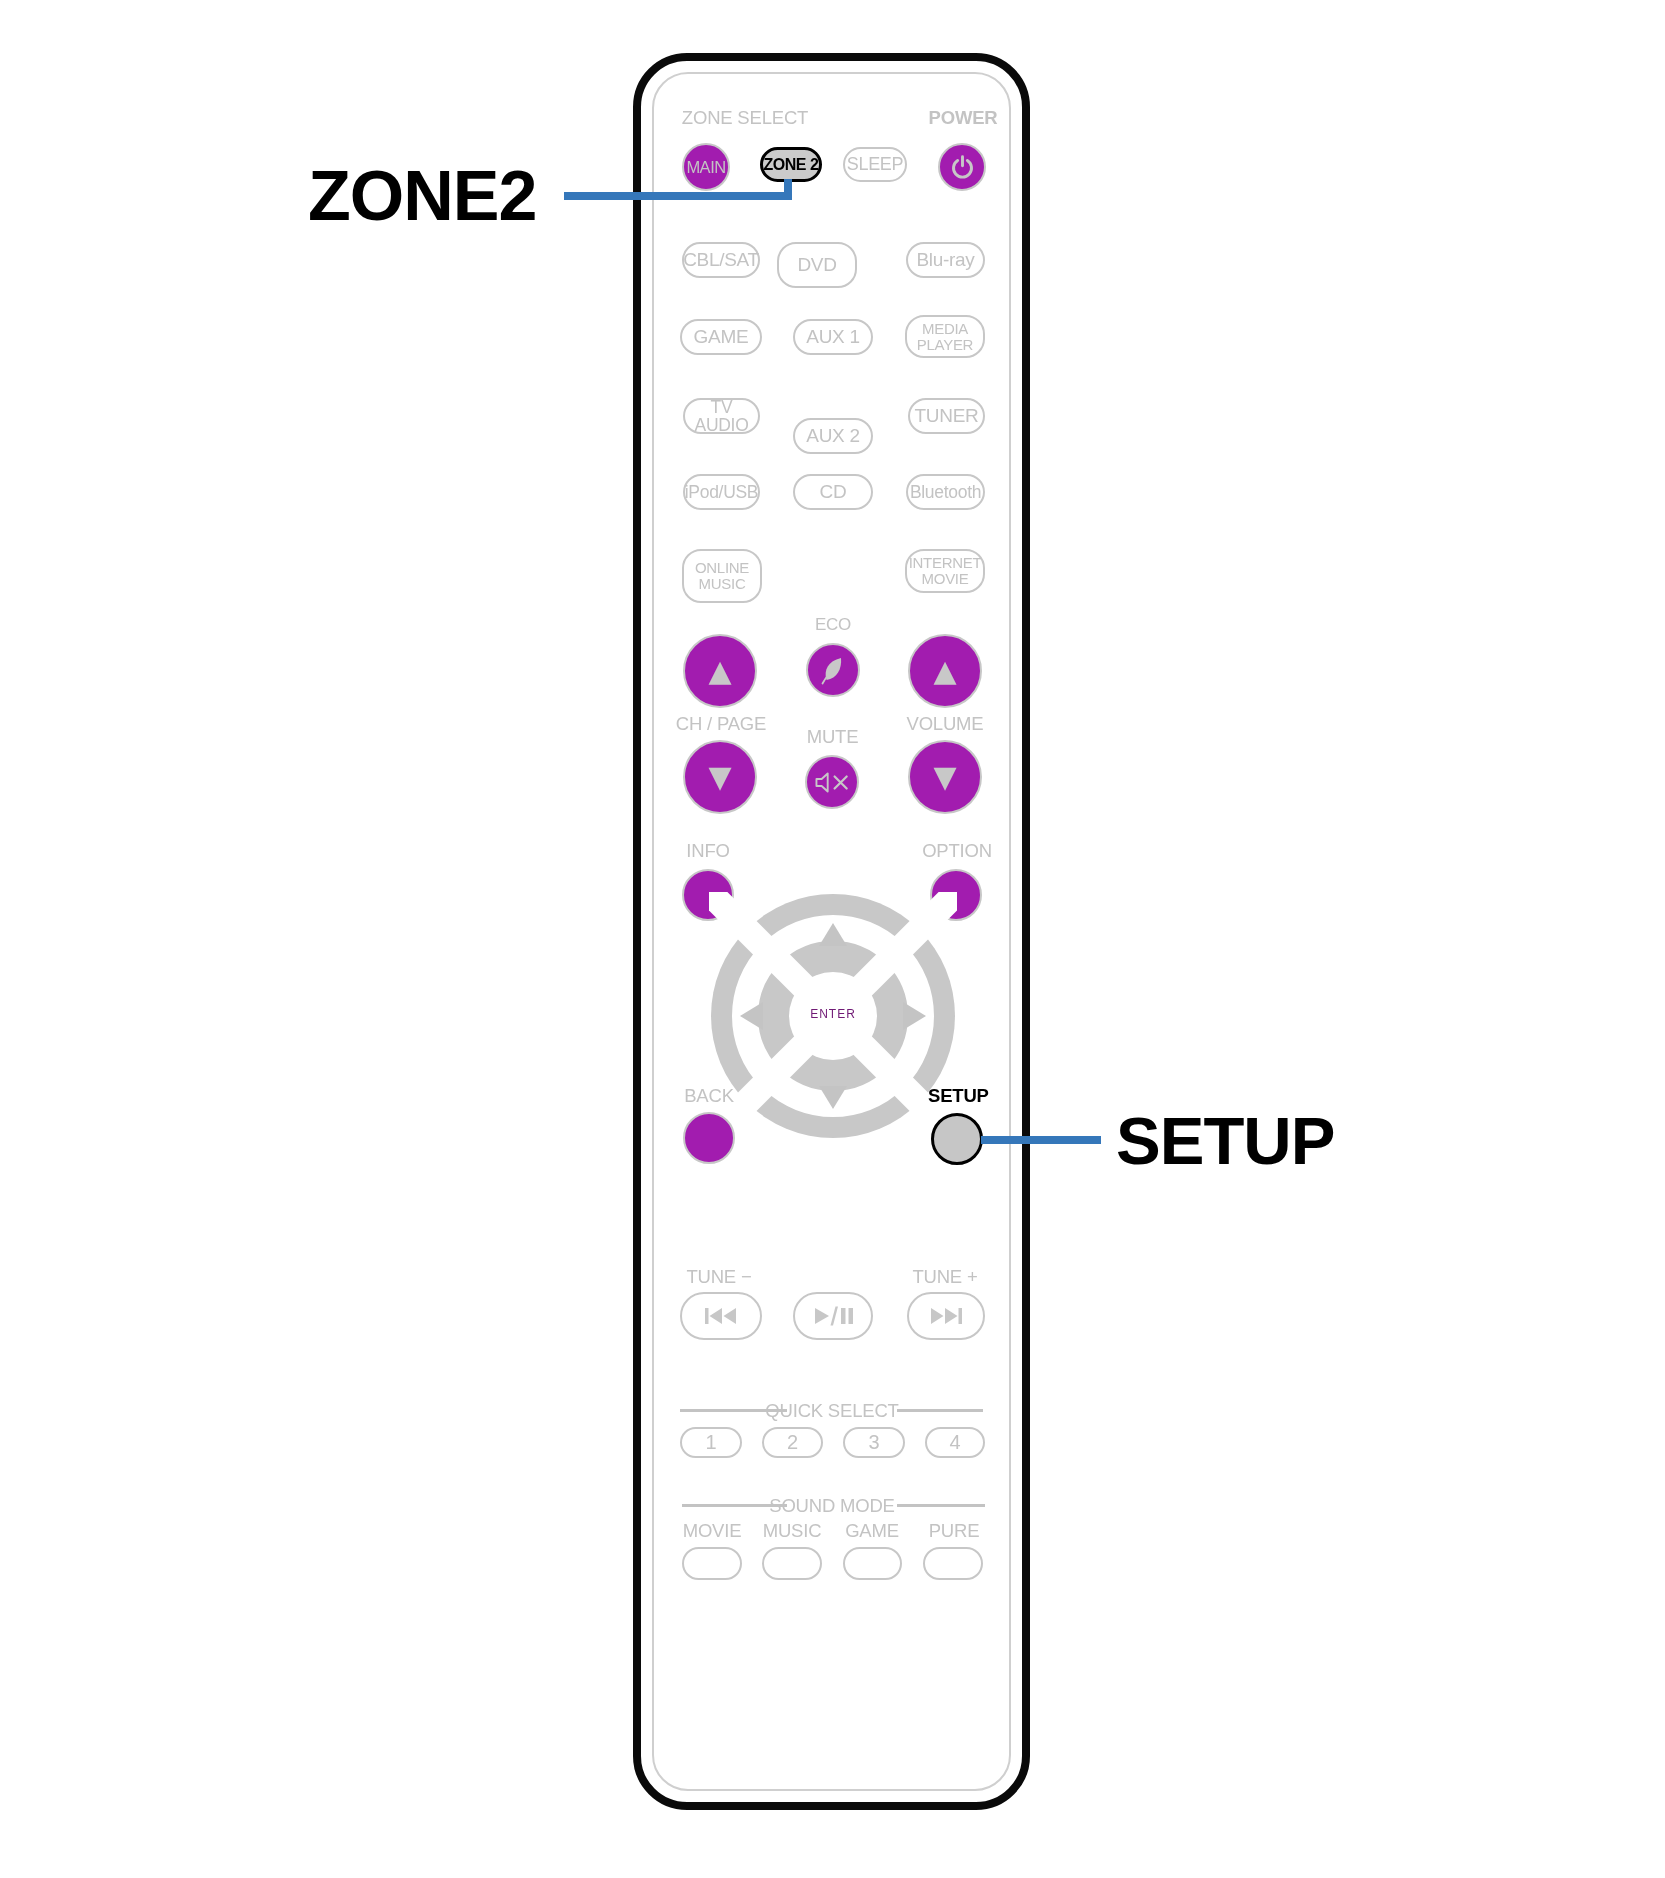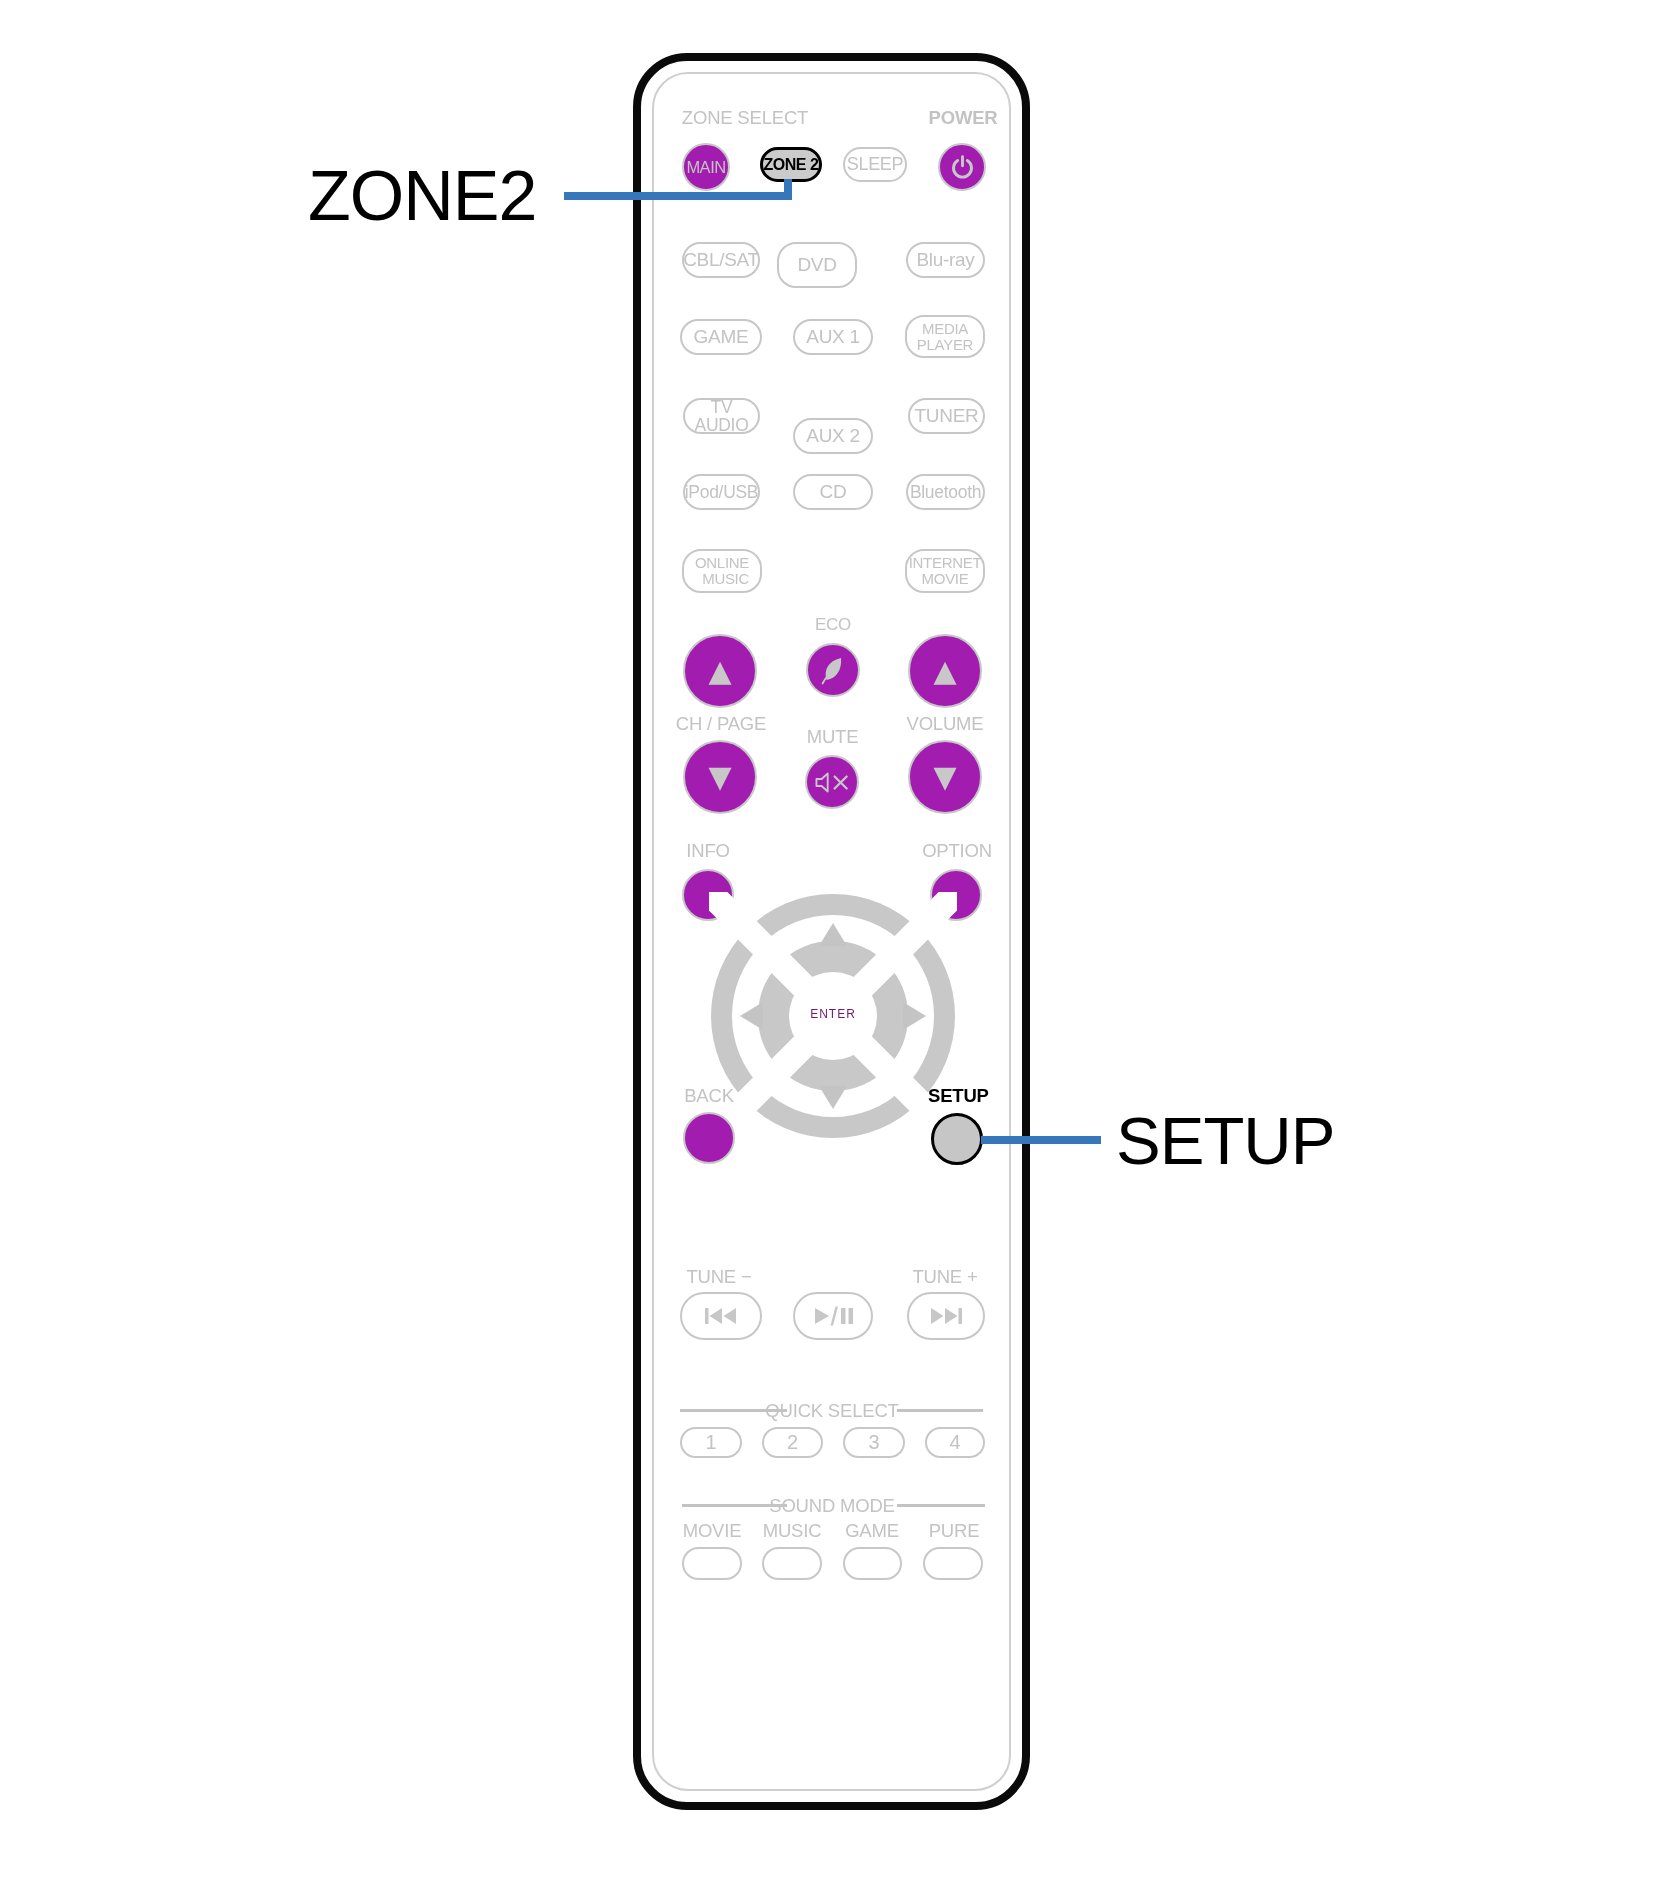--- a/index.html
+++ b/index.html
@@ -45,21 +45,21 @@
   
   .zone2-btn{
     box-sizing:border-box;border:3px solid #000;border-radius:18px;background:var(--btnfill);
     color:#000;font-weight:700;font-size:16px;display:flex;align-items:center;justify-content:center;
     letter-spacing:-0.5px;
   }
   .setup-btn{
     box-sizing:border-box;border:3px solid #000;border-radius:50%;background:#c6c6c6;
   }
   .callout{
-    color:#000;font-weight:400;line-height:1;letter-spacing:-1px;white-space:nowrap;
+    color:#000;font-weight:700;line-height:1;letter-spacing:-1px;white-space:nowrap;
   }
   .blue-line{background:var(--blue);}
   .dash{background:var(--graytext);height:2.5px;}
   svg{display:block;}
 </style>
 </head>
 <body>
 
 <div id="canvas">
 
@@ -94,21 +94,21 @@
 PLAYER</div>
 
   <div class="abs pill" style="left:683px;top:398px;width:77px;height:36px;font-size:17.5px;">TV AUDIO</div>
   <div class="abs pill" style="left:793px;top:418px;width:80px;height:36px;">AUX 2</div>
   <div class="abs pill" style="left:908px;top:398px;width:77px;height:36px;">TUNER</div>
 
   <div class="abs pill" style="left:683px;top:474px;width:77px;height:36px;font-size:17.5px;">iPod/USB</div>
   <div class="abs pill" style="left:793px;top:474px;width:80px;height:36px;">CD</div>
   <div class="abs pill" style="left:906px;top:474px;width:79px;height:36px;font-size:17.5px;">Bluetooth</div>
 
-  <div class="abs pill two-line" style="left:682px;top:549px;width:80px;height:44px;text-align:right;">ONLINE
+  <div class="abs pill two-line" style="left:682px;top:549px;width:80px;height:54px;">ONLINE
 MUSIC</div>
   <div class="abs pill two-line" style="left:905px;top:549px;width:80px;height:44px;">INTERNET
 MOVIE</div>
 
   <div class="abs lbl" style="left:803px;top:616px;width:60px;font-size:17px;">ECO</div>
 
   <div class="abs circ" style="left:683px;top:634px;width:74px;height:74px;">
     <span class="tri">▲</span>
   </div>
 

